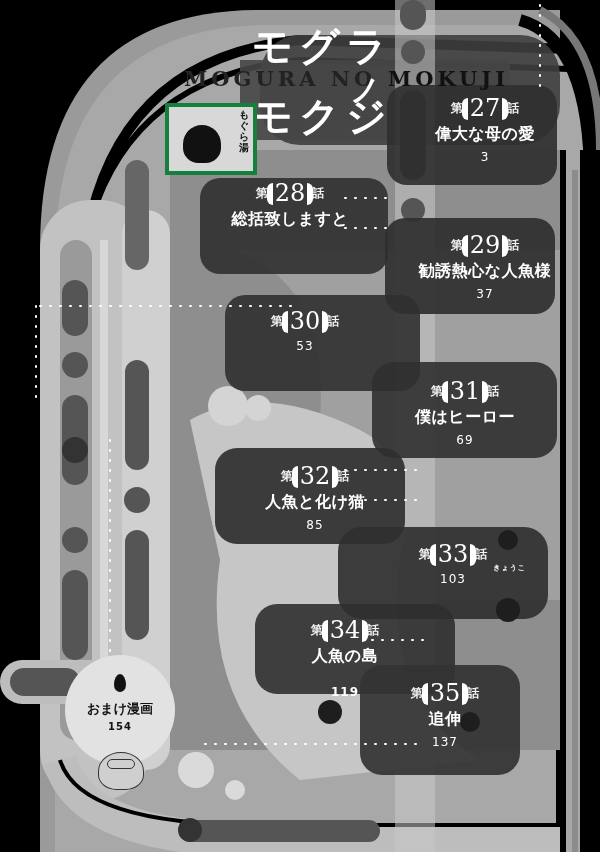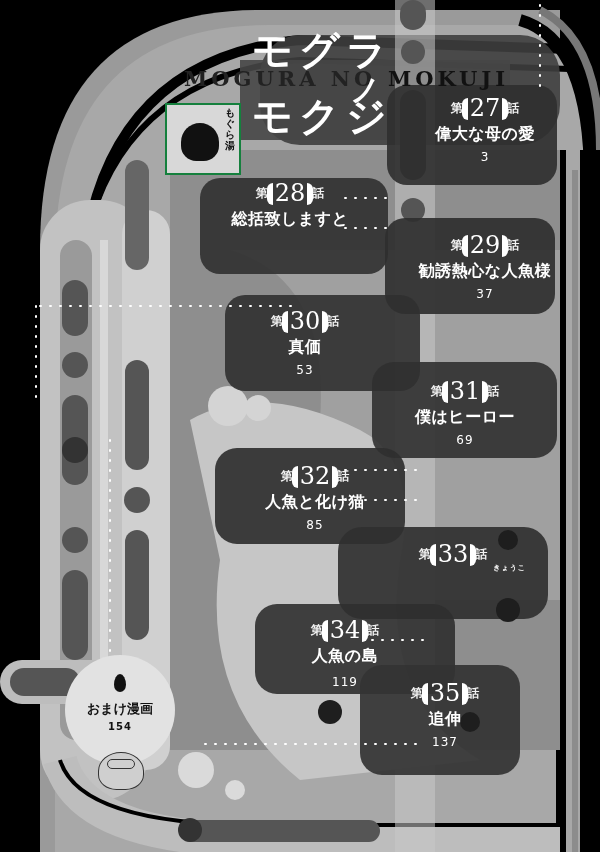--- a/index.html
+++ b/index.html
@@ -108,27 +108,27 @@
     <line x1="110" y1="440" x2="110" y2="660" stroke="#fff" stroke-width="2" stroke-dasharray="1 9" stroke-linecap="round"></line>
     <line x1="345" y1="198" x2="390" y2="198" stroke="#fff" stroke-width="2" stroke-dasharray="1 9" stroke-linecap="round"></line>
     <line x1="345" y1="228" x2="390" y2="228" stroke="#fff" stroke-width="2" stroke-dasharray="1 9" stroke-linecap="round"></line>
     <line x1="345" y1="470" x2="420" y2="470" stroke="#fff" stroke-width="2" stroke-dasharray="1 9" stroke-linecap="round"></line>
     <line x1="345" y1="500" x2="420" y2="500" stroke="#fff" stroke-width="2" stroke-dasharray="1 9" stroke-linecap="round"></line>
     <line x1="205" y1="744" x2="420" y2="744" stroke="#fff" stroke-width="2" stroke-dasharray="1 9" stroke-linecap="round"></line>
     <line x1="372" y1="640" x2="430" y2="640" stroke="#fff" stroke-width="2" stroke-dasharray="1 9" stroke-linecap="round"></line>
     <line x1="540" y1="5" x2="540" y2="90" stroke="#fff" stroke-width="2" stroke-dasharray="1 9" stroke-linecap="round"></line>
   </svg>
 
-  <div class="title-jp" style="left:252px; top:30px; font-size:40px; line-height:40px;">モグラ</div>
+  <div class="title-jp" style="left:252px; top:30px; font-size:40px; line-height:40px;font-family:Liberation Mono, monospace;">モグラ</div>
   <div class="title-en" style="left:160px; top:66px; color:#222;margin-left:24px;">MOGURA NO</div>
   <div class="title-jp" style="left:350px; top:70px; font-size:30px; letter-spacing:0;">ノ</div>
   <div class="title-en" style="left:388px; top:66px; color:#111;">MOKUJI</div>
   <div class="title-jp" style="left:252px; top:96px; font-size:40px; line-height:40px;">モクジ</div>
 
-  <div class="abs" style="left:165px; top:103px; width:76px; height:72px; background:#d8d8d8; border:2px solid #15803d; box-sizing:border-box;">
+  <div class="abs" style="left:165px; top:103px; width:92px; height:72px; background:#d8d8d8; border:4px solid #15803d; box-sizing:border-box;">
     <div style="position:absolute; left:14px; top:18px; width:38px; height:38px; background:#111; border-radius:50% 50% 40% 40%;"></div>
     <div style="position:absolute; right:2px; top:2px; width:12px; font-size:10px; line-height:11px; color:#111; font-weight:bold; word-break:break-all;">もぐら湯</div>
   </div>
 
   <div class="entry" style="left:420px; top:95px; width:130px;">
     <div class="ep-line">
         <span class="ep-dai">第</span>
         <span class="ep-num">27</span>
         <span class="ep-wa">話</span>
       </div>
@@ -154,21 +154,20 @@
     <div class="ep-title">勧誘熱心な人魚様</div>
     <div class="ep-page">37</div>
   </div>
 
   <div class="entry" style="left:245px; top:308px; width:120px;">
     <div class="ep-line">
         <span class="ep-dai">第</span>
         <span class="ep-num">30</span>
         <span class="ep-wa">話</span>
       </div>
-    <div class="ep-title">真価</div>
     <div class="ep-page">53</div>
   </div>
 
   <div class="entry" style="left:395px; top:378px; width:140px;">
     <div class="ep-line">
         <span class="ep-dai">第</span>
         <span class="ep-num">31</span>
         <span class="ep-wa">話</span>
       </div>
     <div class="ep-title">僕はヒーロー</div>
@@ -187,30 +186,31 @@
 
   <div class="entry" style="left:358px; top:541px; width:190px;">
     <div class="ep-line">
         <span class="ep-dai">第</span>
         <span class="ep-num">33</span>
         <span class="ep-wa">話</span>
       </div>
     <div class="ep-title" style="position:relative; font-size:15px;">
       <span class="ruby">きょうこ</span>
     </div>
+    <div class="ep-page">103</div>
   </div>
 
   <div class="entry" style="left:290px; top:617px; width:110px;">
     <div class="ep-line">
         <span class="ep-dai">第</span>
         <span class="ep-num">34</span>
         <span class="ep-wa">話</span>
       </div>
     <div class="ep-title">人魚の島</div>
-    <div class="ep-page" style="margin-top:8px;">119</div>
+    <div class="ep-page" style="margin-top:18px;font-weight:bold;">119</div>
   </div>
 
   <div class="entry" style="left:395px; top:680px; width:100px;">
     <div class="ep-line">
         <span class="ep-dai">第</span>
         <span class="ep-num">35</span>
         <span class="ep-wa">話</span>
       </div>
     <div class="ep-title">追伸</div>
     <div class="ep-page">137</div>

